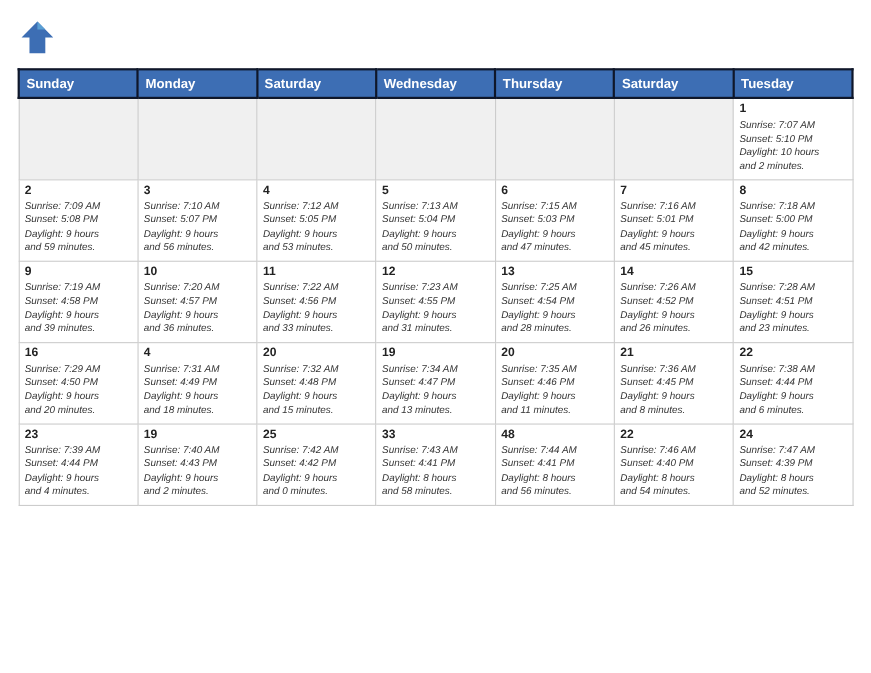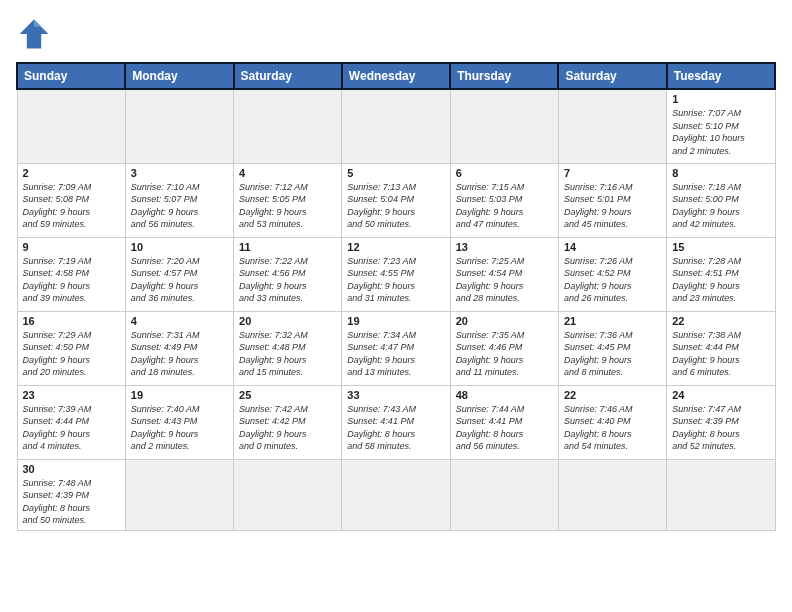--- a/index.html
+++ b/index.html
@@ -256,27 +256,15 @@
           </td>
           <td>
             <span class="day-num">22</span>
             <div class="day-info">Sunrise: 7:46 AM<br>Sunset: 4:40 PM<br>Daylight: 8 hours<br>and 54 minutes.</div>
           </td>
           <td>
             <span class="day-num">24</span>
             <div class="day-info">Sunrise: 7:47 AM<br>Sunset: 4:39 PM<br>Daylight: 8 hours<br>and 52 minutes.</div>
           </td>
         </tr>
-        <tr class="last-row">
-          <td>
-            <span class="day-num">30</span>
-            <div class="day-info">Sunrise: 7:48 AM<br>Sunset: 4:39 PM<br>Daylight: 8 hours<br>and 50 minutes.</div>
-          </td>
-          <td class="empty"></td>
-          <td class="empty"></td>
-          <td class="empty"></td>
-          <td class="empty"></td>
-          <td class="empty"></td>
-          <td class="empty"></td>
-        </tr>
       </tbody>
   </table>
 </div>
 
 </body></html>

